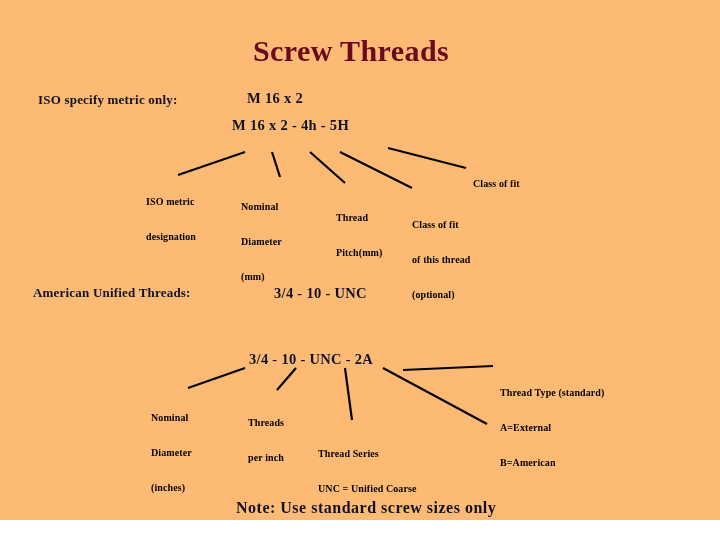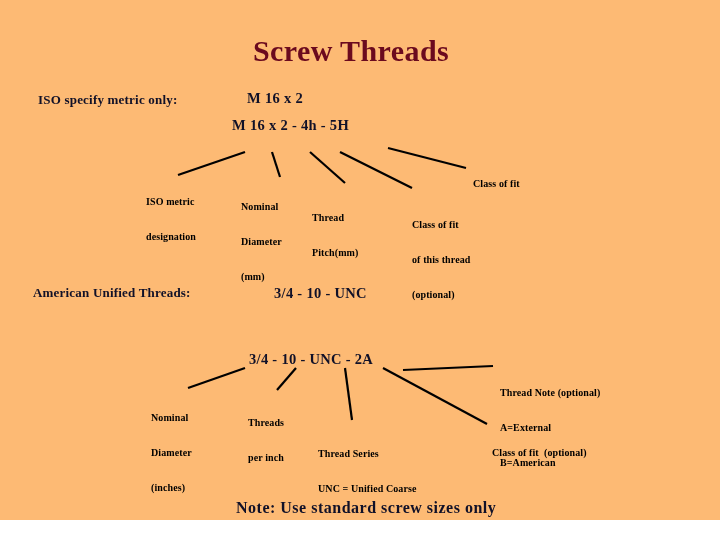--- a/index.html
+++ b/index.html
@@ -103,21 +103,21 @@
     <div>ISO metric</div>
     <div>designation</div>
   </div>
 
   <div class="txt lbl" style="left:241px; top:177px;">
     <div>Nominal</div>
     <div>Diameter</div>
     <div>(mm)</div>
   </div>
 
-  <div class="txt lbl" style="left:312px; top:188px;">
+  <div class="txt lbl" style="left:336px; top:188px;">
     <div>Thread</div>
     <div>Pitch(mm)</div>
   </div>
 
   <div class="txt lbl" style="left:412px; top:195px;">
     <div>Class of fit</div>
     <div>of this thread</div>
     <div>(optional)</div>
   </div>
 
@@ -142,24 +142,21 @@
     <div>per inch</div>
   </div>
 
   <div class="txt lbl" style="left:318px; top:424px;">
     <div>Thread Series</div>
     <div>UNC = Unified Coarse</div>
     
   </div>
 
   <div class="txt lbl" style="left:500px; top:363px;">
-    <div>Thread Note (optional)</div>
+    <div>Thread Type (standard)</div>
     <div>A=External</div>
     <div>B=American</div>
   </div>
 
-  <div class="txt lbl" style="left:492px; top:423px;">
-    <div>Class of fit  (optional)</div>
-  </div>
 
   <div class="txt note" style="left:236px; top:499px;">Note: Use standard screw sizes only</div>
 
 </div>
 
 </body></html>

